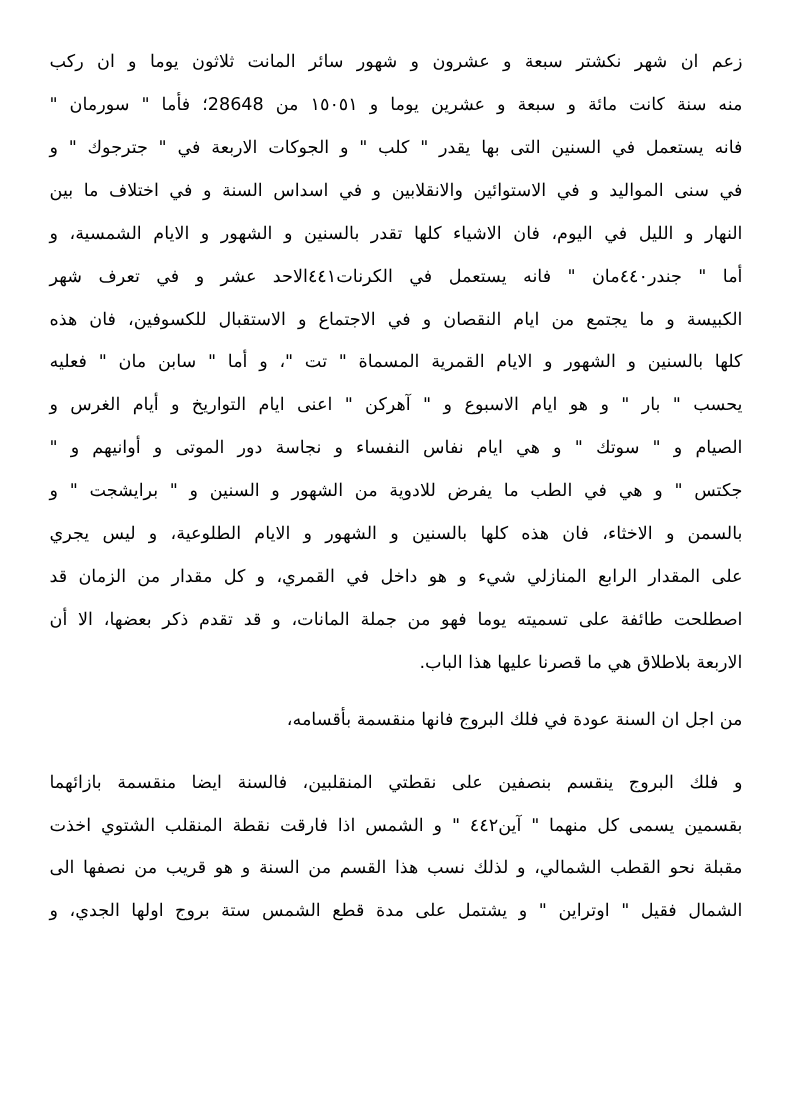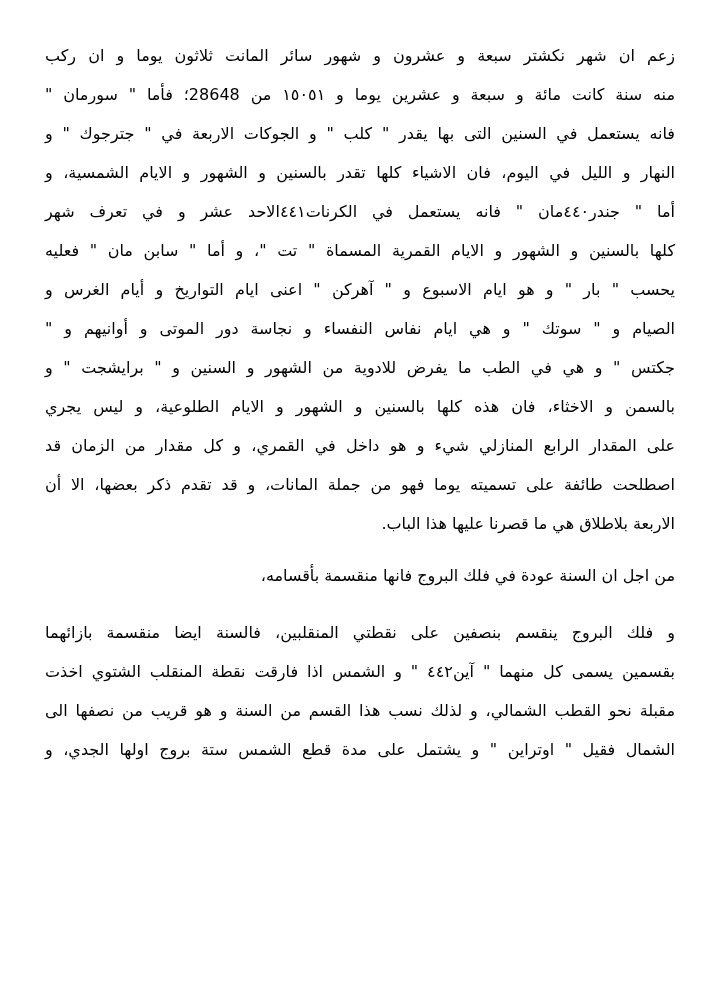--- a/index.html
+++ b/index.html
@@ -42,22 +42,24 @@
   .line.para-gap-sm { margin-top: 13px; }
   .line.para-gap-md { margin-top: 18px; }
 </style>
 </head>
 <body>
 
 <div class="page">
   <div class="line">زعم ان شهر نكشتر سبعة و عشرون و شهور سائر المانت ثلاثون يوما و ان ركب</div>
   <div class="line">منه سنة كانت مائة و سبعة و عشرين يوما و ١٥٠٥١ من 28648؛ فأما " سورمان "</div>
   <div class="line">فانه يستعمل في السنين التى بها يقدر " كلب " و الجوكات الاربعة في " جترجوك " و</div>
+  <div class="line">في سنى المواليد و في الاستوائين والانقلابين و في اسداس السنة و في اختلاف ما بين</div>
   <div class="line">النهار و الليل في اليوم، فان الاشياء كلها تقدر بالسنين و الشهور و الايام الشمسية، و</div>
   <div class="line">أما " جندر٤٤٠مان " فانه يستعمل في الكرنات٤٤١الاحد عشر و في تعرف شهر</div>
+  <div class="line">الكبيسة و ما يجتمع من ايام النقصان و في الاجتماع و الاستقبال للكسوفين، فان هذه</div>
   <div class="line">كلها بالسنين و الشهور و الايام القمرية المسماة " تت "، و أما " سابن مان " فعليه</div>
   <div class="line">يحسب " بار " و هو ايام الاسبوع و " آهركن " اعنى ايام التواريخ و أيام الغرس و</div>
   <div class="line">الصيام و " سوتك " و هي ايام نفاس النفساء و نجاسة دور الموتى و أوانيهم و "</div>
   <div class="line">جكتس " و هي في الطب ما يفرض للادوية من الشهور و السنين و " برايشجت " و</div>
   <div class="line">بالسمن و الاخثاء، فان هذه كلها بالسنين و الشهور و الايام الطلوعية، و ليس يجري</div>
   <div class="line">على المقدار الرابع المنازلي شيء و هو داخل في القمري، و كل مقدار من الزمان قد</div>
   <div class="line">اصطلحت طائفة على تسميته يوما فهو من جملة المانات، و قد تقدم ذكر بعضها، الا أن</div>
   <div class="line endline">الاربعة بلاطلاق هي ما قصرنا عليها هذا الباب.</div>
   <div class="line endline para-gap-sm">من اجل ان السنة عودة في فلك البروج فانها منقسمة بأقسامه،</div>
   <div class="line para-gap-md">و فلك البروج ينقسم بنصفين على نقطتي المنقلبين، فالسنة ايضا منقسمة بازائهما</div>

